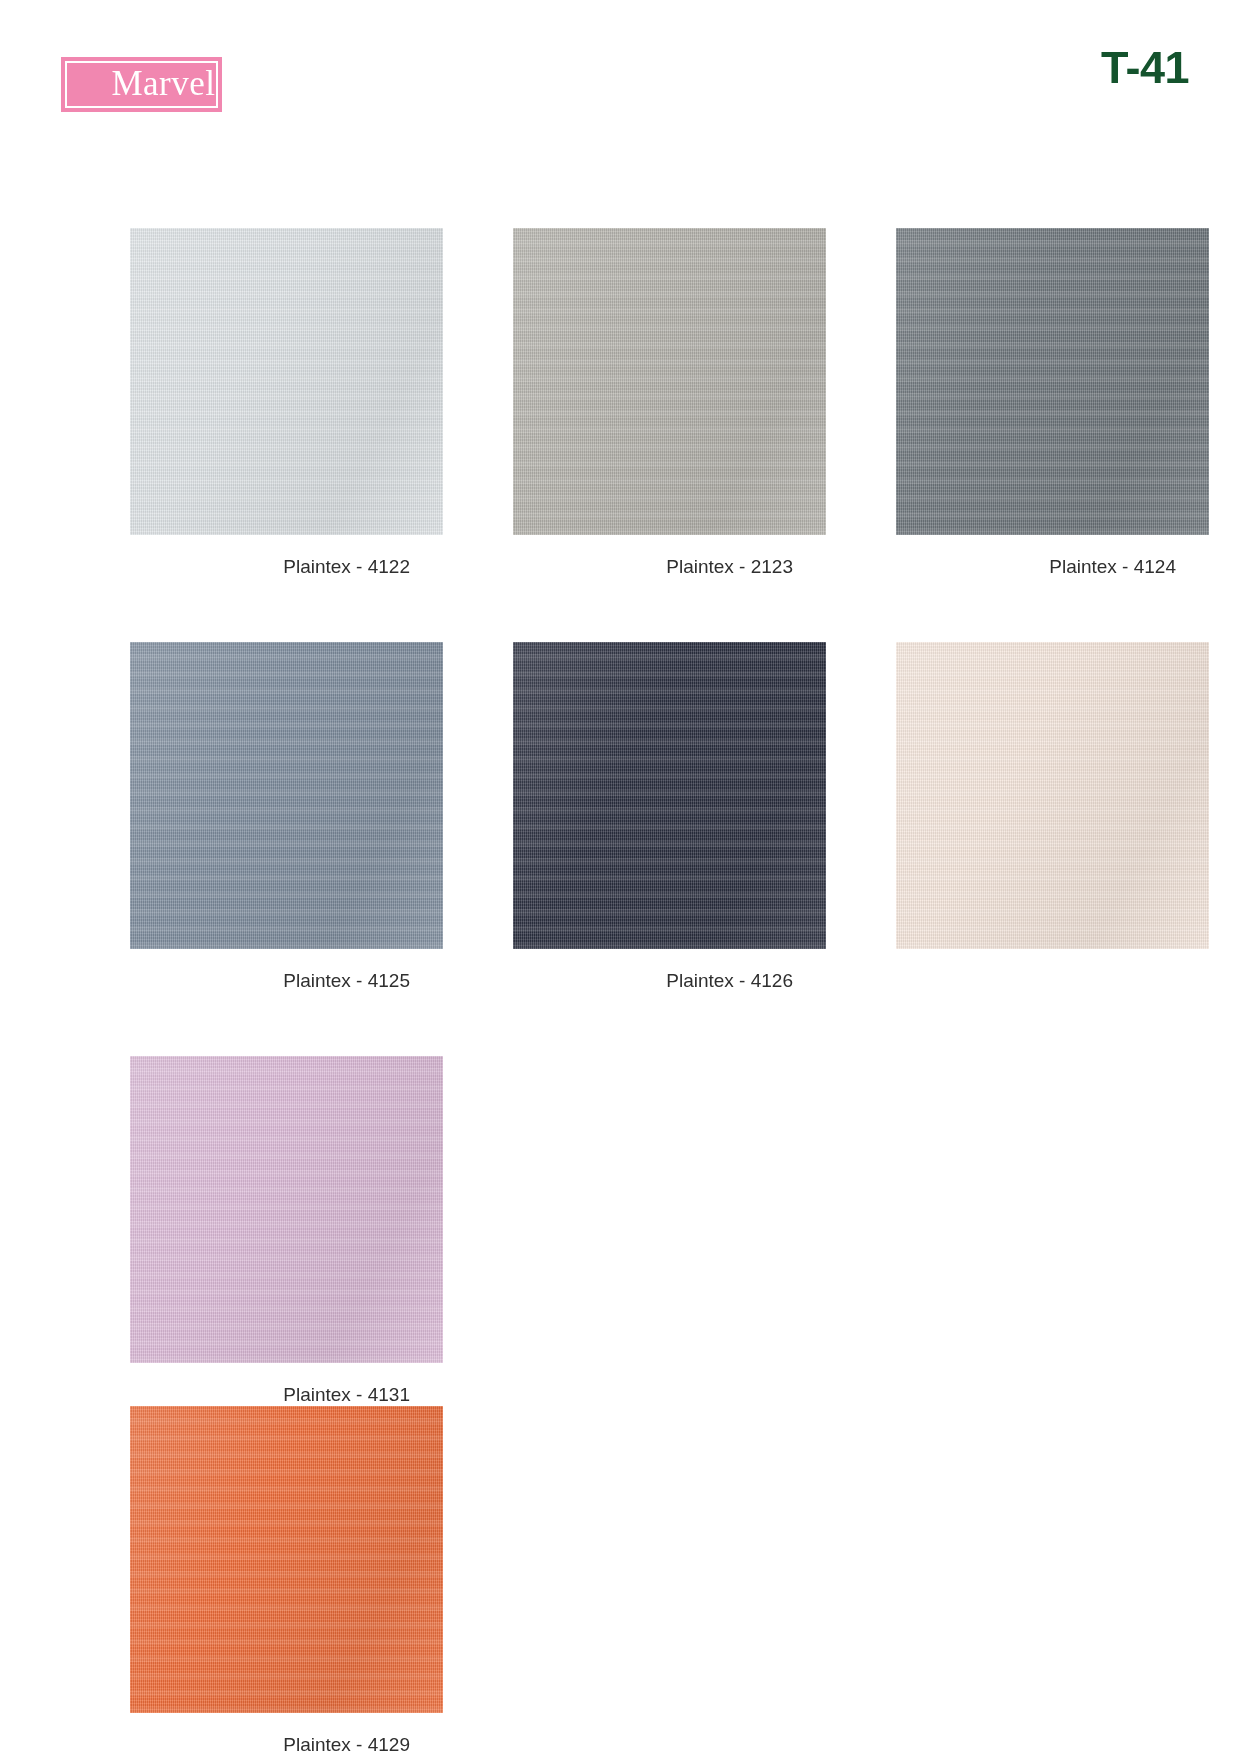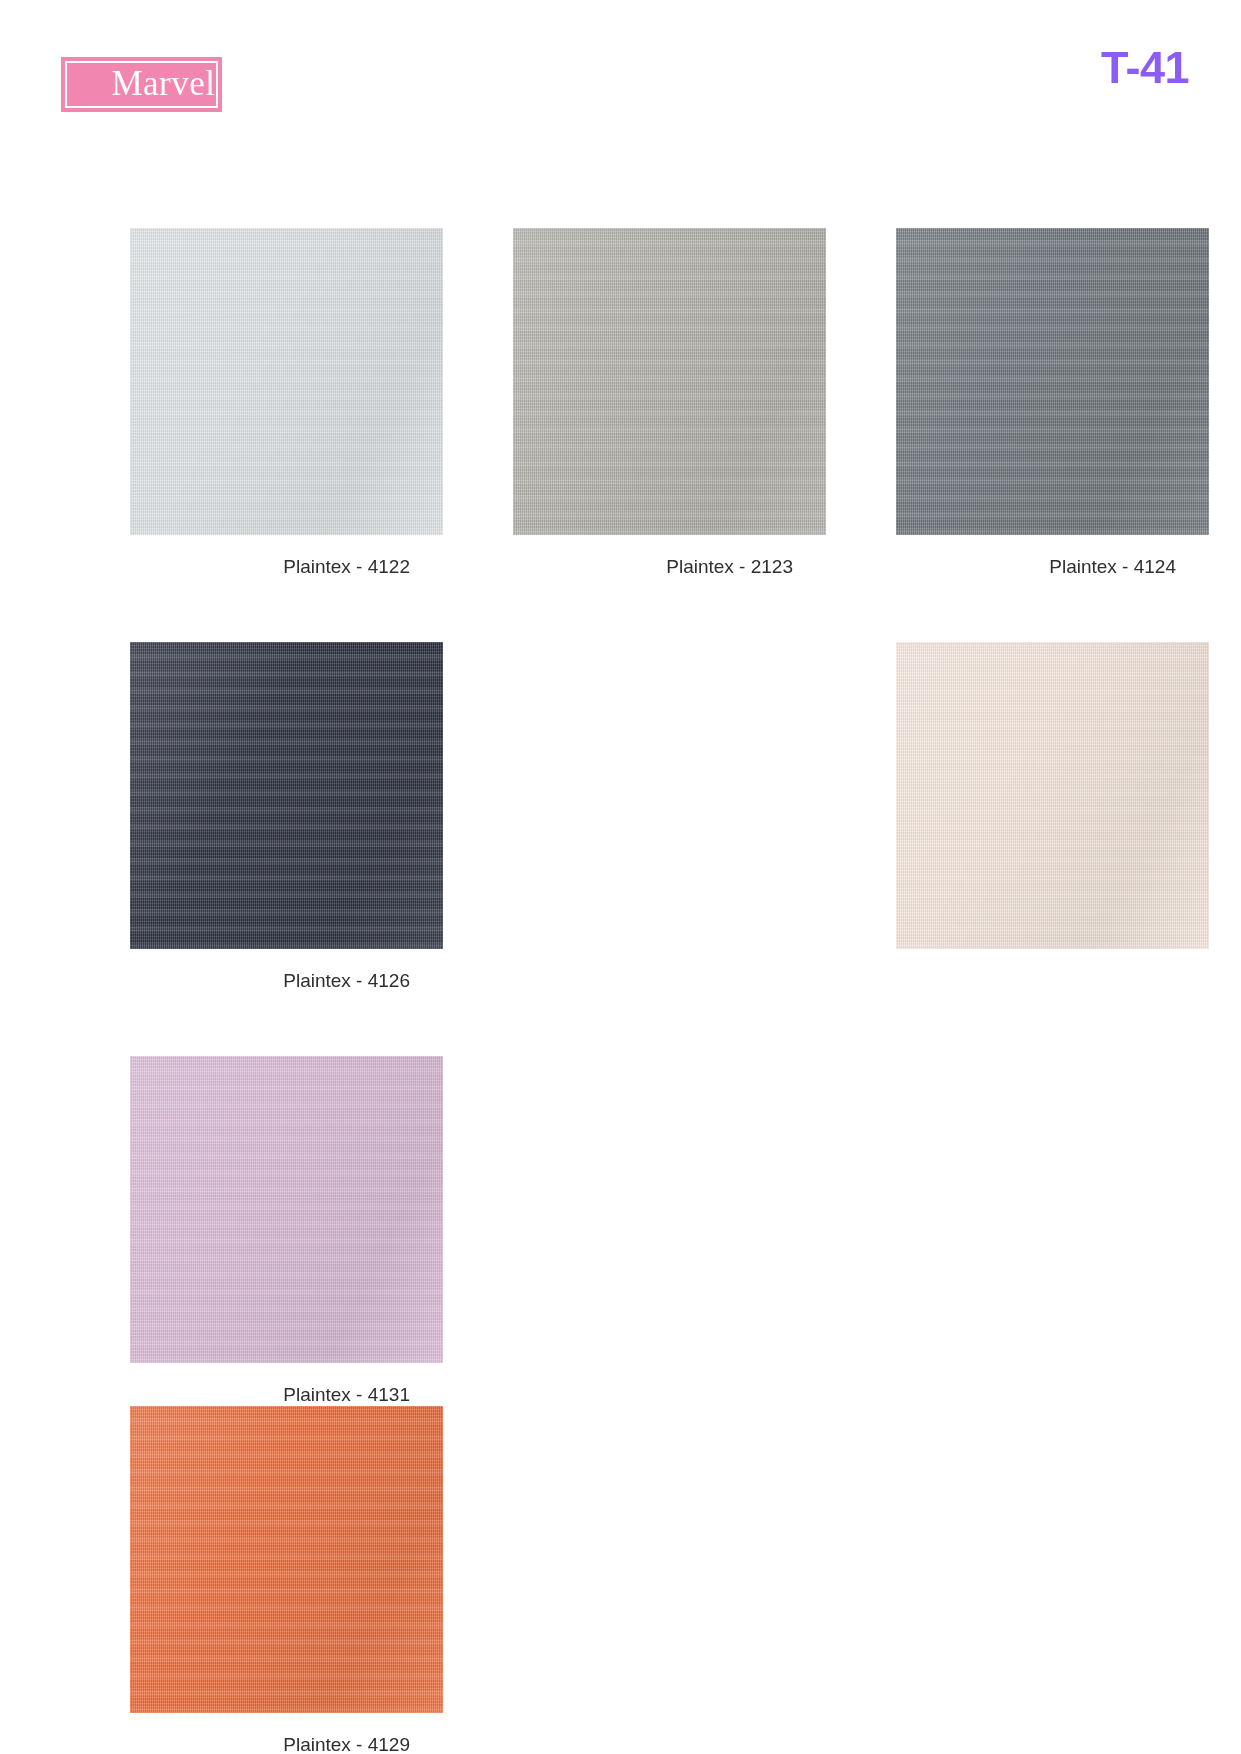--- a/index.html
+++ b/index.html
@@ -127,41 +127,45 @@
 </style>
 </head>
 <body>
 
 <div class="header">
   <div class="brand-logo" style="background-color: rgb(241, 135, 176);">
     <div class="brand-logo-inner">
       <span class="brand-logo-text" style="color: rgb(255, 255, 255);">Marvel</span>
     </div>
   </div>
-  <div class="page-code" style="color: #8b5cf6;">T-41</div>
+  <div class="page-code" style="color: #14532d;">T-41</div>
 </div>
 
 <div class="grid">
 
   <div class="grid-row">
     <div class="swatch-cell">
       <div class="swatch-chip" style="background-color: rgb(222, 227, 230);"></div>
       <div class="swatch-label">Plaintex - 4122</div>
     </div>
     <div class="swatch-cell">
       <div class="swatch-chip" style="background-color: rgb(180, 178, 171);"></div>
       <div class="swatch-label">Plaintex - 2123</div>
     </div>
     <div class="swatch-cell">
       <div class="swatch-chip" style="background-color: rgb(110, 118, 124);"></div>
       <div class="swatch-label">Plaintex - 4124</div>
     </div>
   </div>
 
   <div class="grid-row">
+    <div class="swatch-cell">
+      <div class="swatch-chip" style="background-color: rgb(126, 141, 158);"></div>
+      <div class="swatch-label">Plaintex - 4125</div>
+    </div>
     <div class="swatch-cell">
       <div class="swatch-chip" style="background-color: rgb(43, 47, 64);"></div>
       <div class="swatch-label">Plaintex - 4126</div>
     </div>
     <div class="swatch-cell">
       <div class="swatch-chip" style="background-color: rgb(246, 231, 220);"></div>
     </div>
   </div>
 
   <div class="grid-row">

